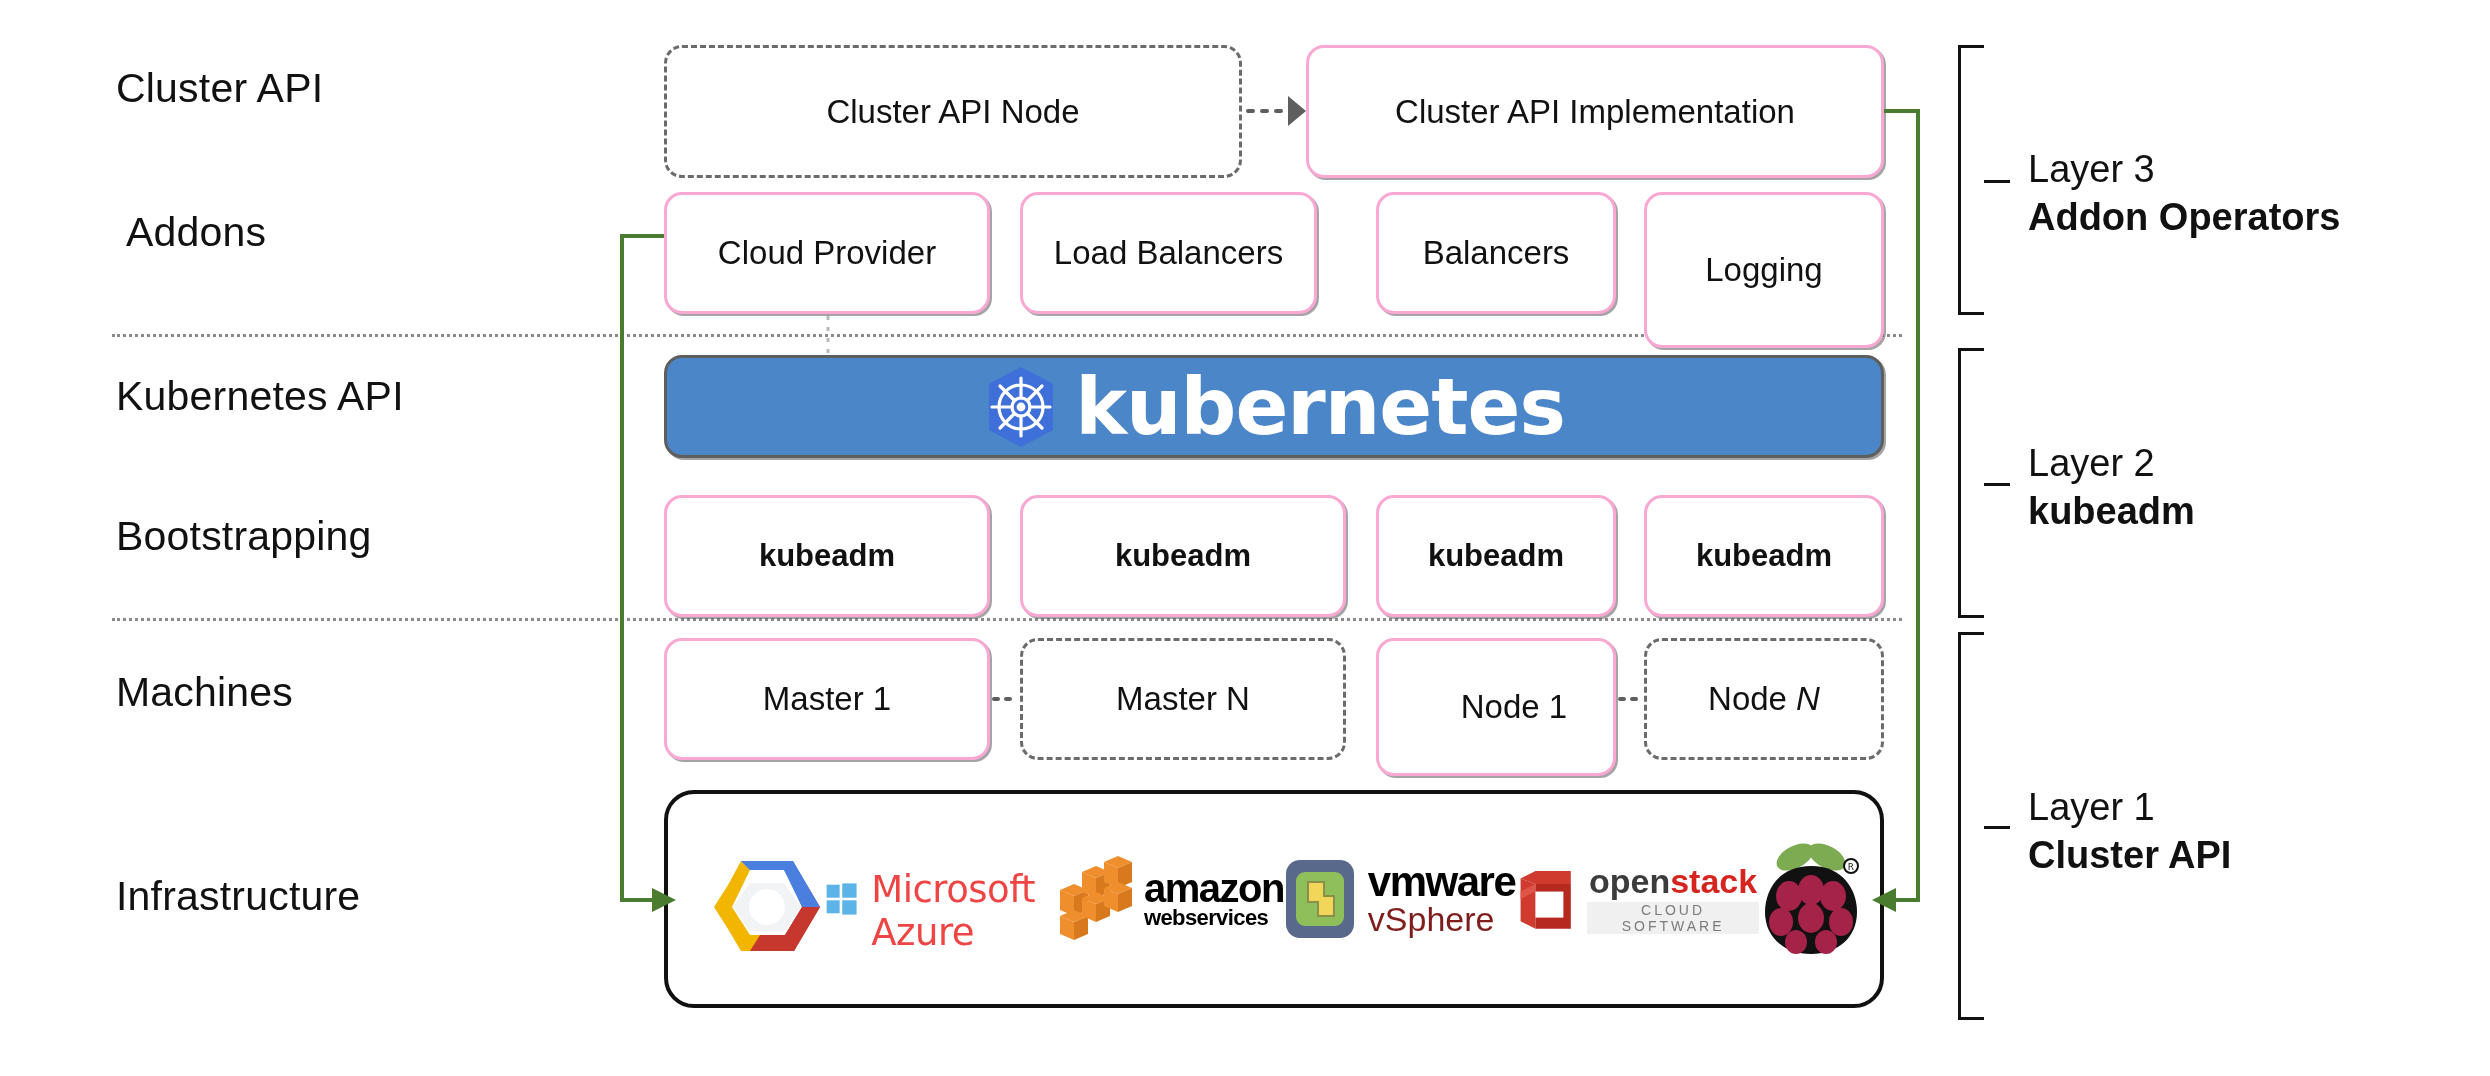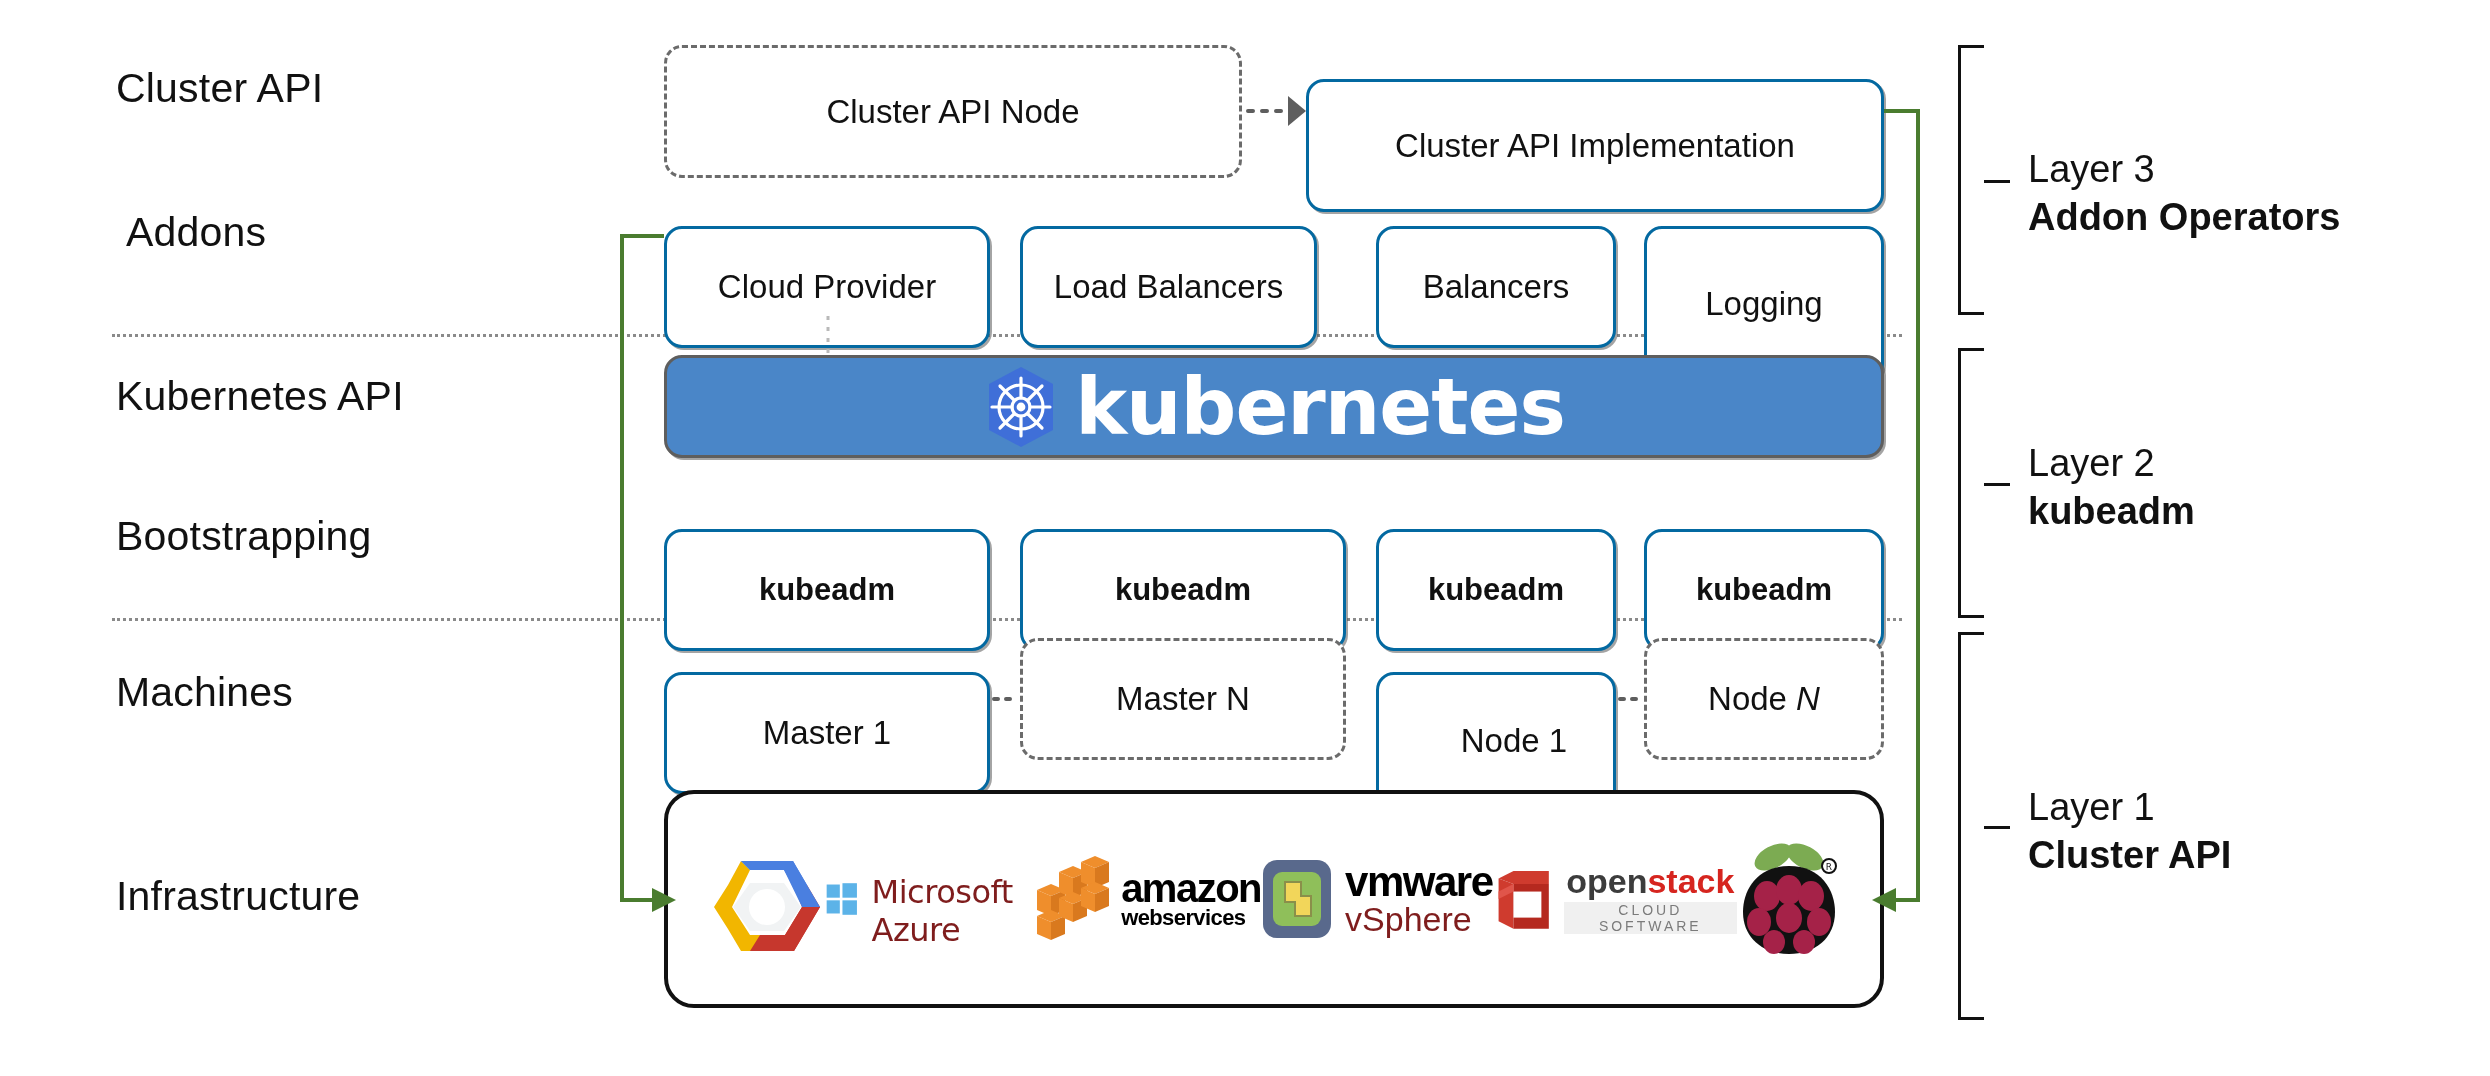--- a/index.html
+++ b/index.html
@@ -17,21 +17,21 @@
   }
 
   
   .box{
     position:absolute;box-sizing:border-box;
     background:#ffffff;border-radius:18px;
     display:flex;align-items:center;justify-content:center;
     text-align:center;
   }
   .box .lbl{font-size:33px;color:#111;line-height:1.15;}
-  .box.solid{border:3px solid #0369a1;box-shadow:2px 2px 0 rgba(90,90,90,.55);margin-top:34px;}
+  .box.solid{border:3px solid #f9a8d4;box-shadow:2px 2px 0 rgba(90,90,90,.55);}
   .box.dashed{border:3px dashed #6b6b6b;}
   .box.bold .lbl{font-weight:bold;font-size:31px;}
 
   
   .k8s-banner{
     position:absolute;box-sizing:border-box;
     background:#4a86c8;border:3px solid #5e5e5e;border-radius:18px;
     box-shadow:2px 2px 0 rgba(90,90,90,.55);
     display:flex;align-items:center;justify-content:center;gap:16px;
   }
@@ -43,21 +43,21 @@
   
   .infra-box{
     position:absolute;box-sizing:border-box;background:#fff;
     border:4px solid #111;border-radius:30px;
     display:flex;align-items:center;justify-content:space-around;
     padding:0 40px;
   }
   .infra-item{display:flex;align-items:center;justify-content:center;}
 
   
-  .azure-txt{font-size:32px;color:#7f1d1d;letter-spacing:-.5px;font-family:"DejaVu Sans","Liberation Sans",sans-serif;margin-top:24px;}
+  .azure-txt{font-size:37px;color:#ef4444;letter-spacing:-.5px;font-family:"DejaVu Sans","Liberation Sans",sans-serif;margin-top:24px;}
   .aws-top{font-size:40px;font-weight:bold;color:#000;line-height:.95;letter-spacing:-1.5px;}
   .aws-bot{font-size:22px;font-weight:bold;color:#000;line-height:1;letter-spacing:-.6px;}
   .vm-top{font-size:42px;font-weight:bold;color:#000;line-height:.95;letter-spacing:-1.5px;}
   .vm-bot{font-size:34px;color:#7f1d1d;line-height:1;}
   .os-top{font-size:34px;font-weight:bold;line-height:1;}
   .os-top .a{color:#3c3c3c;}
   .os-top .b{color:#d6251f;}
   .os-bot{font-size:14px;color:#7b7b7b;letter-spacing:3px;background:#f0f0f0;padding:0 6px;margin-top:4px;text-align:center;}
 
   

